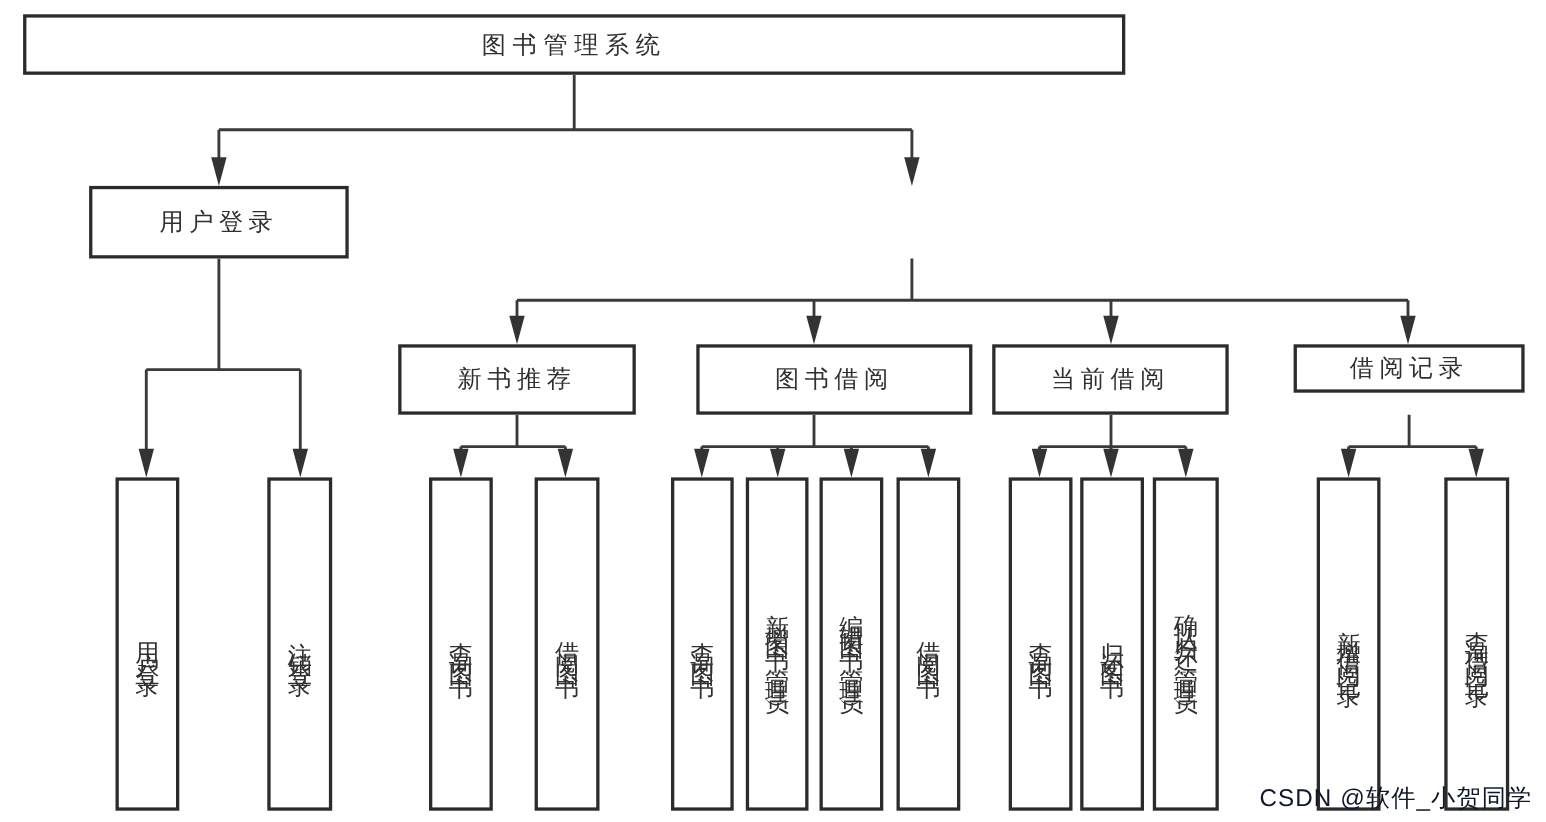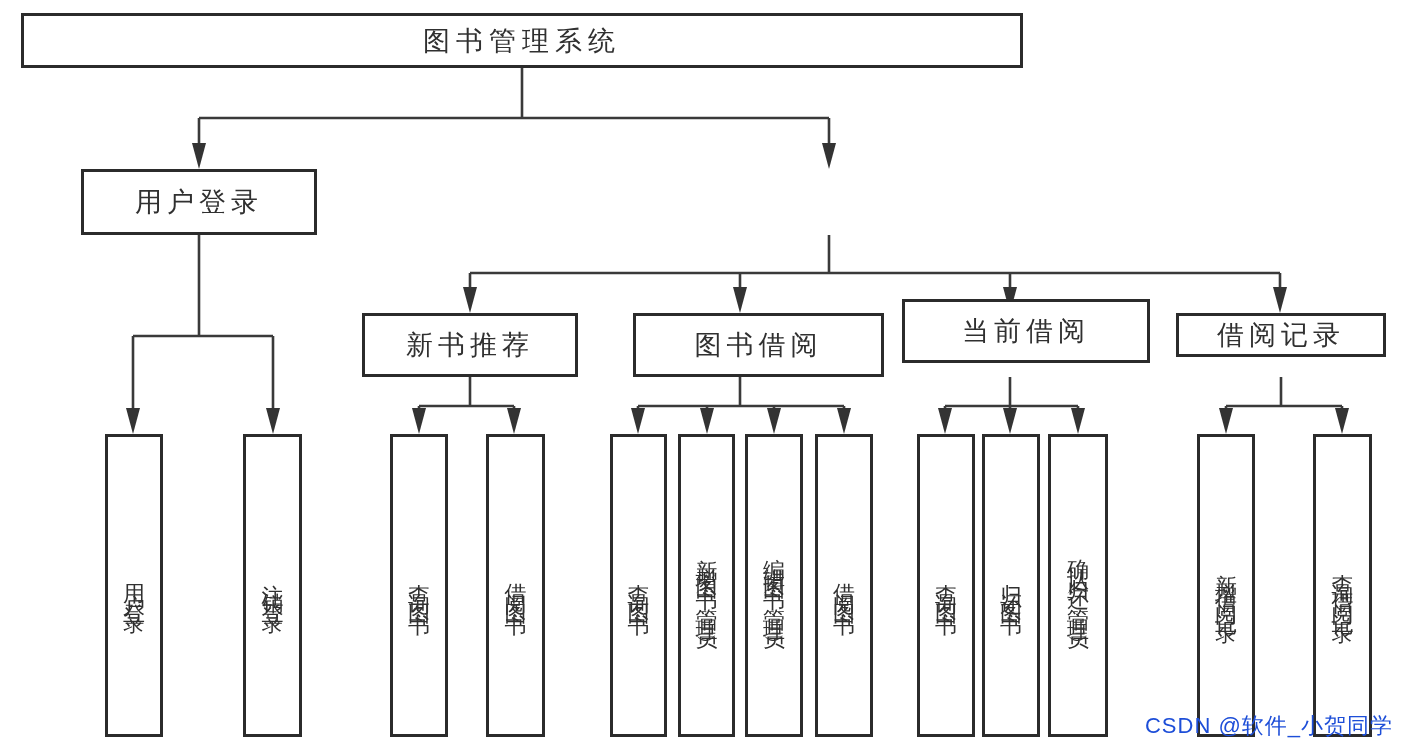--- a/index.html
+++ b/index.html
@@ -6,29 +6,29 @@
   .canvas{
     position:relative;width:1405px;height:747px;background:#ffffff;overflow:hidden;
     font-family:"Liberation Sans","DejaVu Sans",sans-serif;
   }
   svg.wires{position:absolute;left:0;top:0;width:1405px;height:747px;z-index:1;}
   .node{
     position:absolute;box-sizing:border-box;background:#ffffff;
     border:3px solid #2b2b2b;display:flex;align-items:center;justify-content:center;
     color:#303030;z-index:2;
   }
-  .hnode span{font-size:27px;letter-spacing:5px;white-space:nowrap;}
+  .hnode span{font-size:22px;letter-spacing:5px;white-space:nowrap;}
   .root span{letter-spacing:6px;}
   .vnode span{
     writing-mode:vertical-rl;text-orientation:mixed;
     font-size:22px;letter-spacing:10px;line-height:1;white-space:nowrap;
   }
   .watermark{
     position:absolute;right:12px;bottom:6px;z-index:5;
-    font-size:22px;letter-spacing:1px;color:#1d4ed8;white-space:nowrap;margin-left:12px;
+    font-size:22px;letter-spacing:1px;color:#0f172a;white-space:nowrap;margin-left:12px;
   }
 </style>
 </head>
 <body>
 
 <div class="canvas">
 
   <svg class="wires" viewBox="0 0 1405 747">
     <g stroke="#3a3a3a" stroke-width="2.6" fill="none">
 
@@ -76,21 +76,21 @@
   <div class="node hnode" style="left:81px;top:169px;width:236px;height:66px">
     <span>用户登录</span>
   </div>
 
   <div class="node hnode" style="left:362px;top:313px;width:216px;height:64px">
     <span>新书推荐</span>
   </div>
   <div class="node hnode" style="left:633px;top:313px;width:251px;height:64px">
     <span>图书借阅</span>
   </div>
-  <div class="node hnode" style="left:902px;top:299px;width:248px;height:64px">
+  <div class="node hnode" style="left:902px;top:313px;width:215px;height:64px">
     <span>当前借阅</span>
   </div>
   <div class="node hnode" style="left:1176px;top:313px;width:210px;height:44px">
     <span>借阅记录</span>
   </div>
 
   <div class="node vnode" style="left:105px;top:434px;width:58px;height:303px">
     <span>用户登录</span>
   </div>
   <div class="node vnode" style="left:243px;top:434px;width:59px;height:303px">

